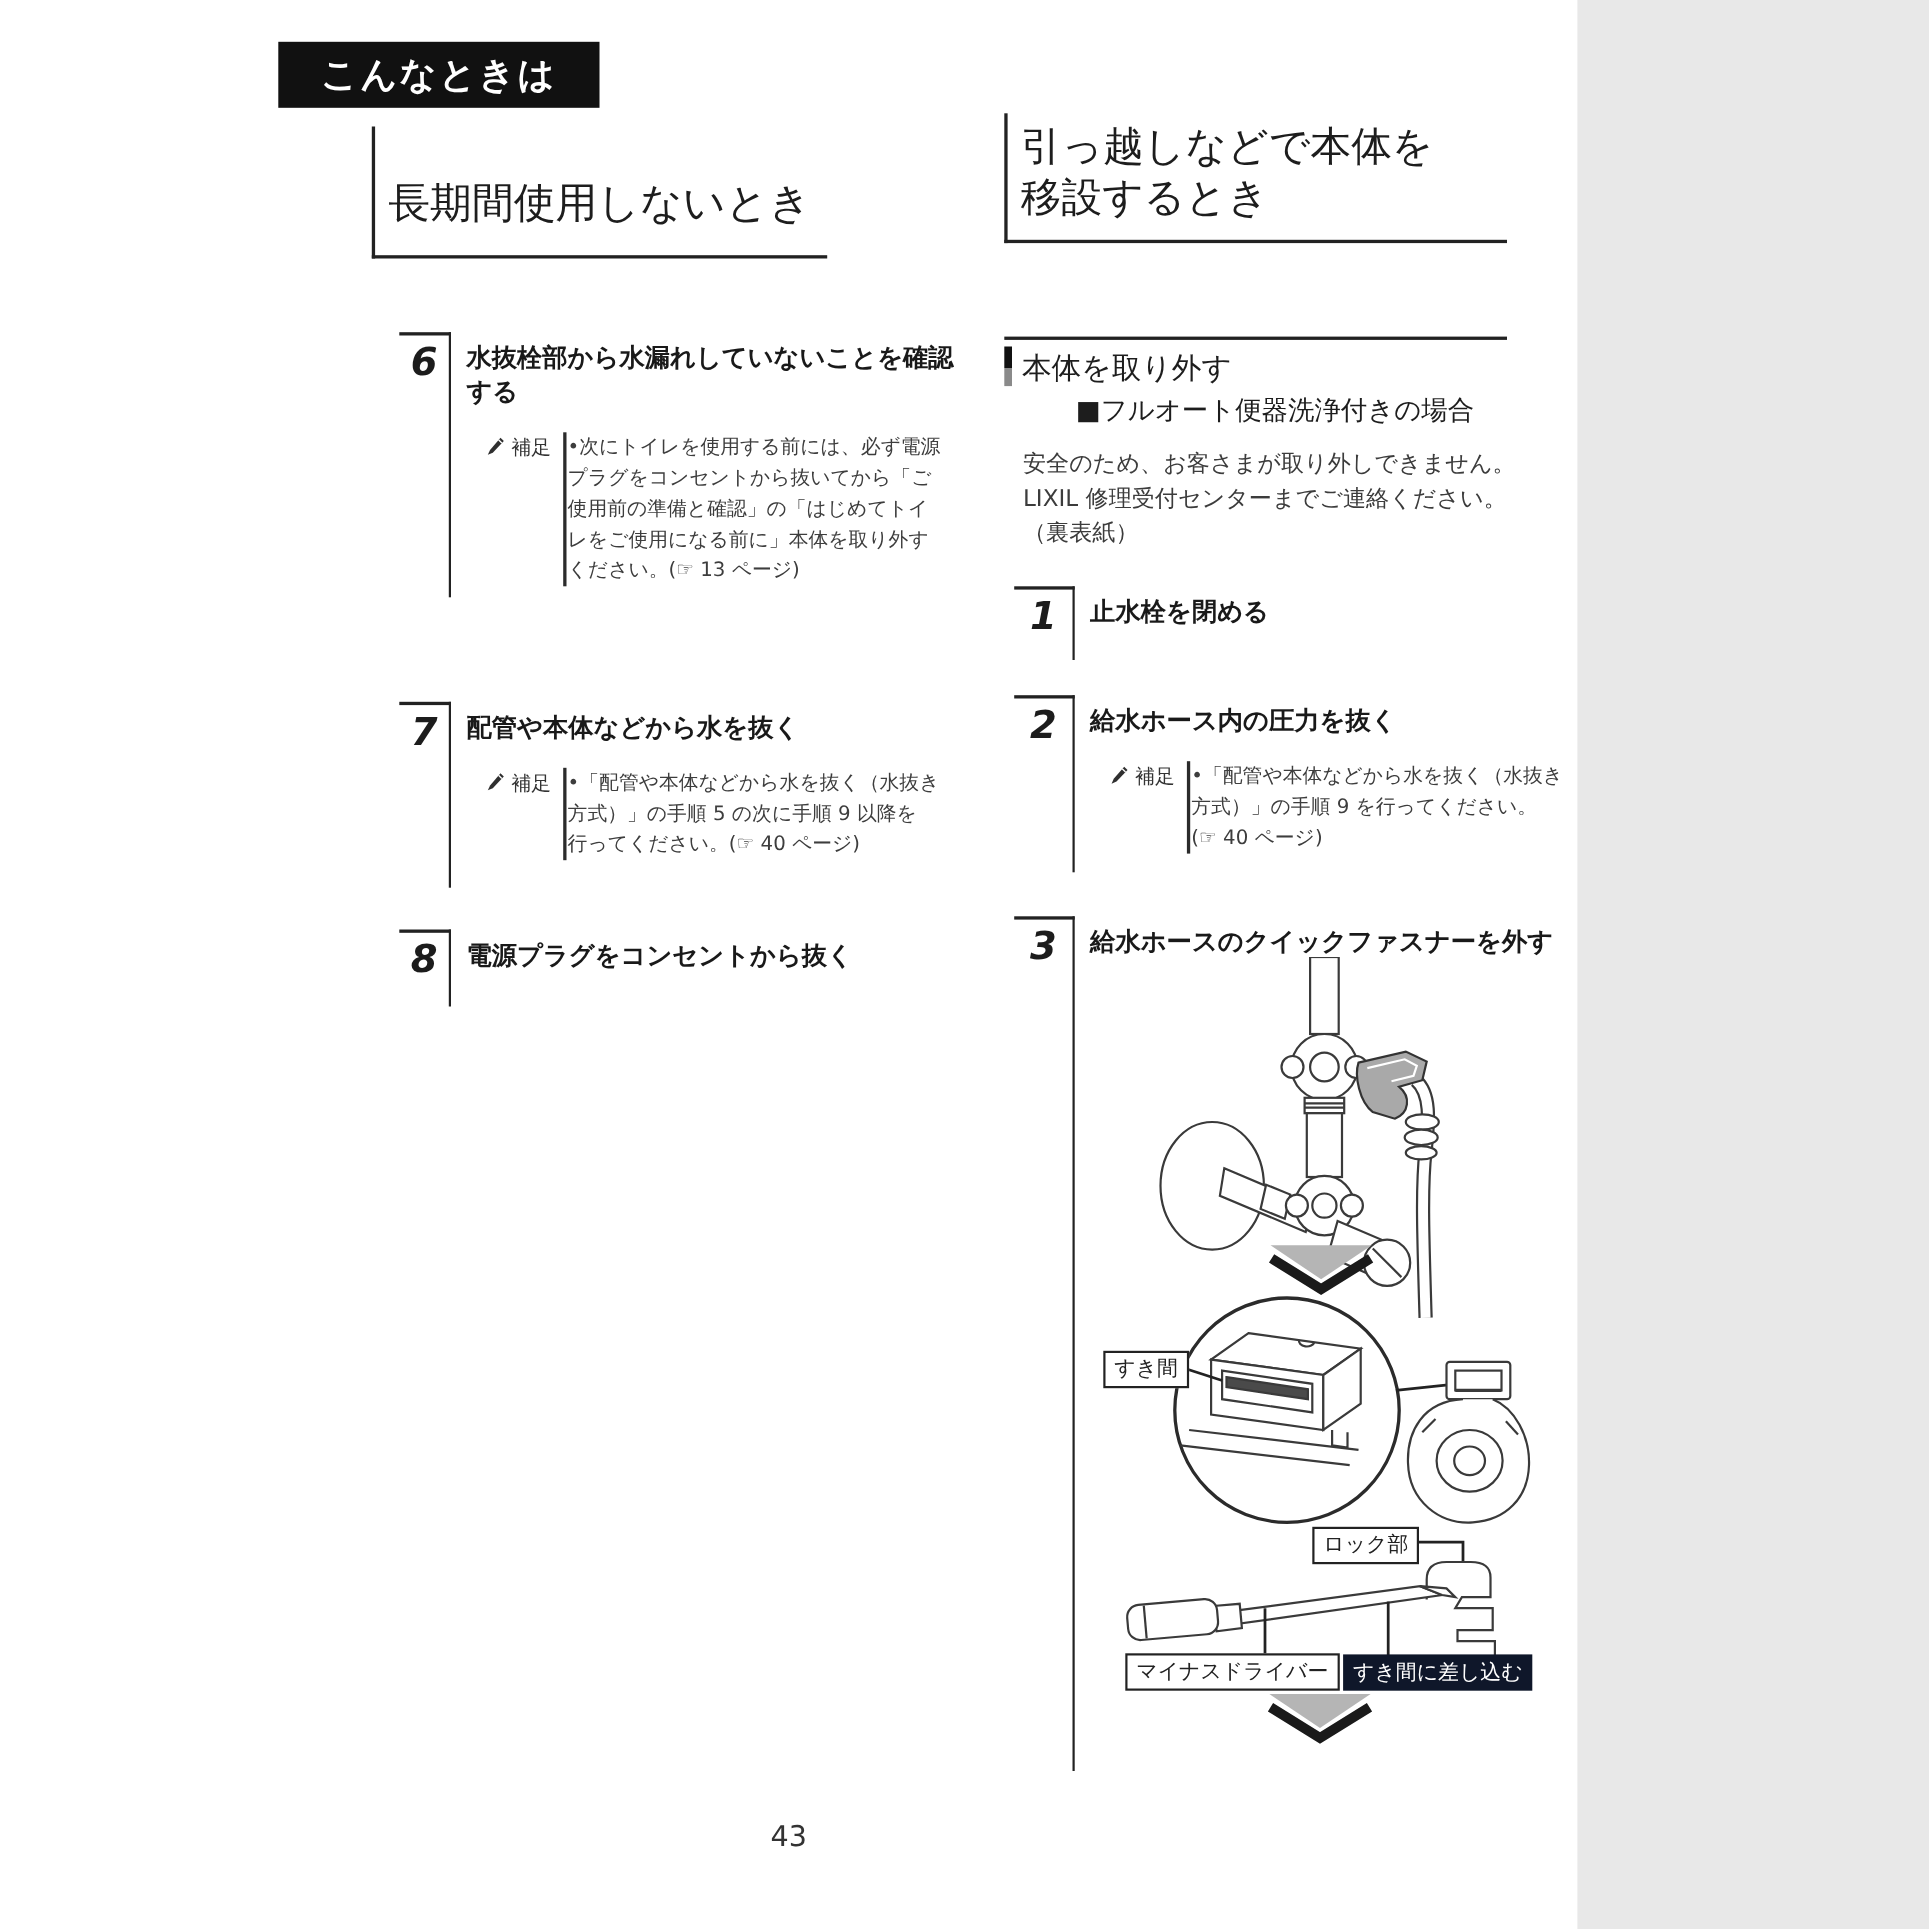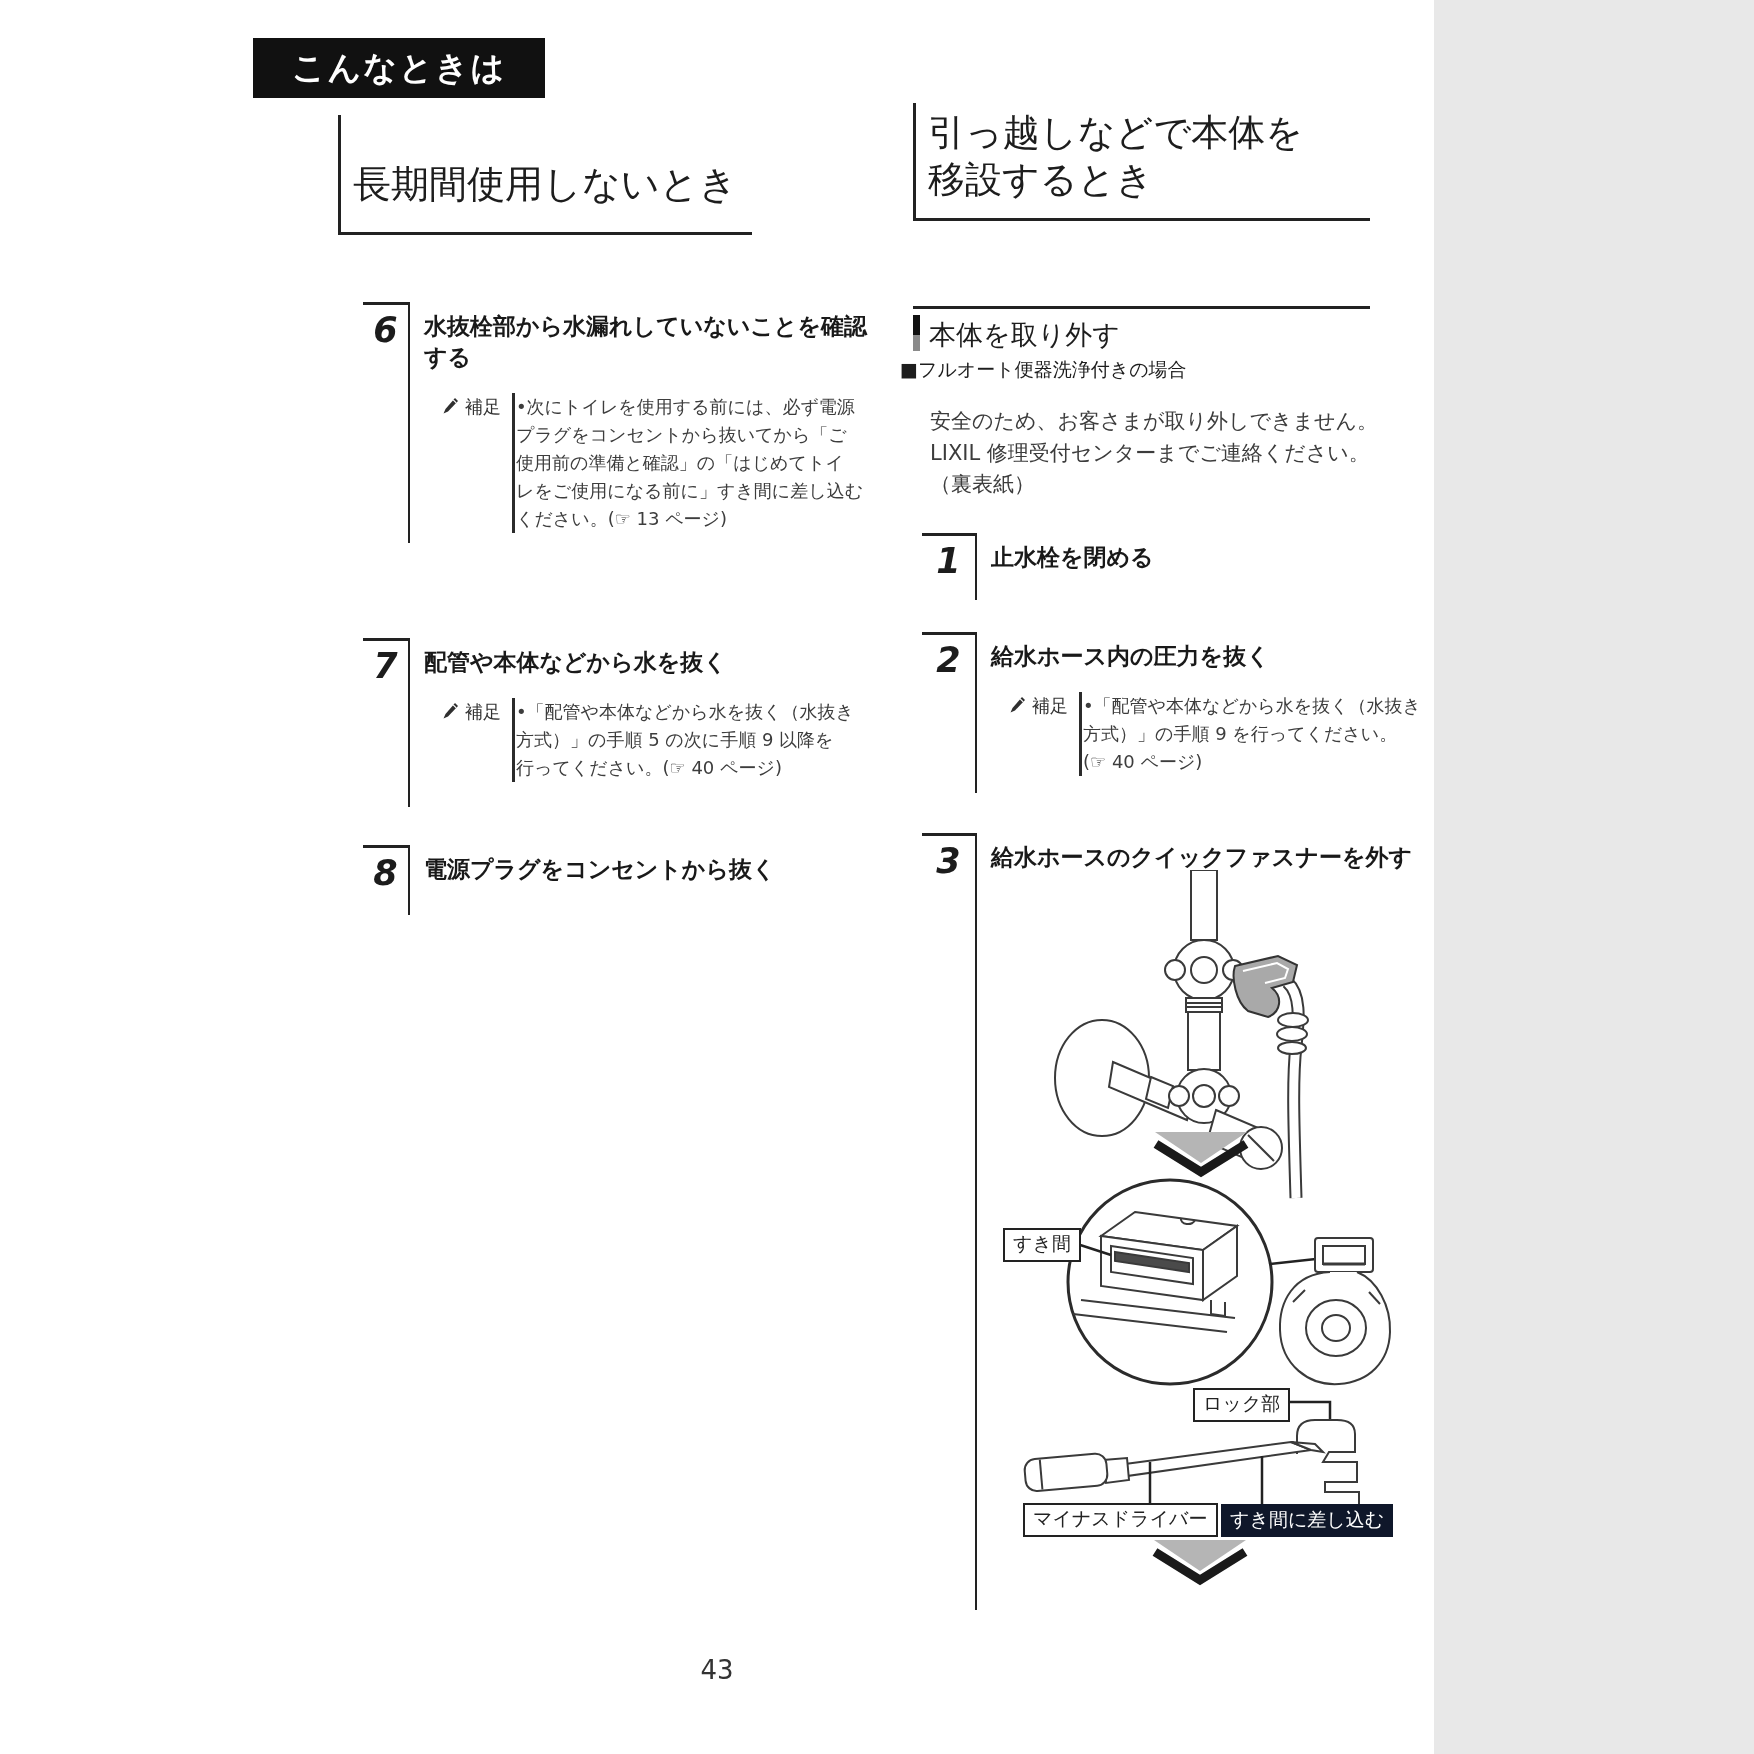--- a/index.html
+++ b/index.html
@@ -17,21 +17,21 @@
   .col-heading{position:absolute;border-left:3px solid #222;border-bottom:3px solid #222;box-sizing:border-box;}
   .h-left{left:338px;top:115px;width:414px;height:120px;padding:44px 0 0 12px;font-size:38px;color:#1d1d1d;}
   .h-right{left:913px;top:103px;width:457px;height:118px;padding:6px 0 0 12px;font-size:37px;line-height:47px;color:#1d1d1d;}
   
   .section-head{
     position:absolute;left:913px;top:306px;width:457px;border-top:3px solid #222;
     box-sizing:border-box;padding-top:6px;display:flex;align-items:flex-start;
   }
   .section-bar{width:7px;height:36px;background:linear-gradient(#111 0 55%,#8a8a8a 55% 100%);margin-right:9px;flex:0 0 auto;}
   .section-title{font-size:27px;color:#1d1d1d;padding-top:2px;}
-  .case-head{position:absolute;left:900px;top:357px;font-size:19px;color:#1d1d1d;text-align:center;}
+  .case-head{position:absolute;left:978px;top:357px;font-size:24px;color:#1d1d1d;text-align:center;}
   .freeze-head{position:absolute;left:360px;top:580px;font-size:28px;color:#1d1d1d;}
   
   .body-par{position:absolute;left:930px;top:406px;font-size:21px;line-height:31.5px;color:#3c3c3c;white-space:nowrap;}
   
   .step{position:absolute;display:flex;box-sizing:border-box;}
   .step-num{
     flex:0 0 auto;border-top:3px solid #222;border-right:2px solid #222;
     font-style:italic;font-weight:700;font-size:35px;color:#1c1c1c;
     text-align:center;padding-top:5px;box-sizing:border-box;
   }
@@ -88,21 +88,21 @@
               <path d="M13,1 L16,4 L6,14.5 L1.5,16.5 L3.5,12 Z" fill="#2f2f2f"></path>
               <path d="M11.2,2.8 L14.2,5.8" stroke="#fff" stroke-width="1.2"></path>
             </svg>
           <span>補足</span>
         </div>
         <div class="note-sep"></div>
         <div class="note-lines">
           <div>•次にトイレを使用する前には、必ず電源</div>
           <div>プラグをコンセントから抜いてから「ご</div>
           <div>使用前の準備と確認」の「はじめてトイ</div>
-          <div>レをご使用になる前に」すき間に差し込む</div>
+          <div>レをご使用になる前に」本体を取り外す</div>
           <div>ください。(☞ 13 ページ)</div>
         </div>
       </div>
     </div>
   </div>
 
 
   <div class="step" style="left:363px;top:638px;height:169px;">
     <div class="step-num numw-l">7</div>
     <div class="step-body">

